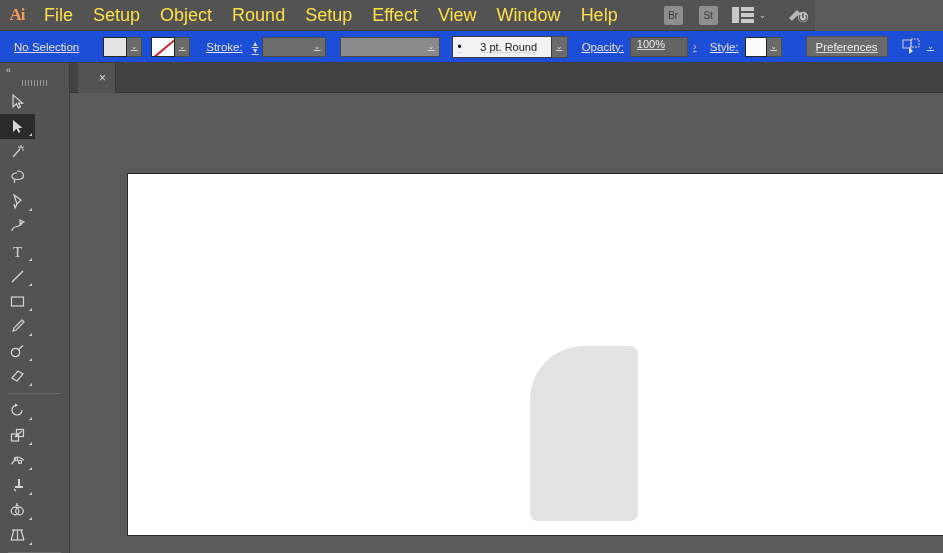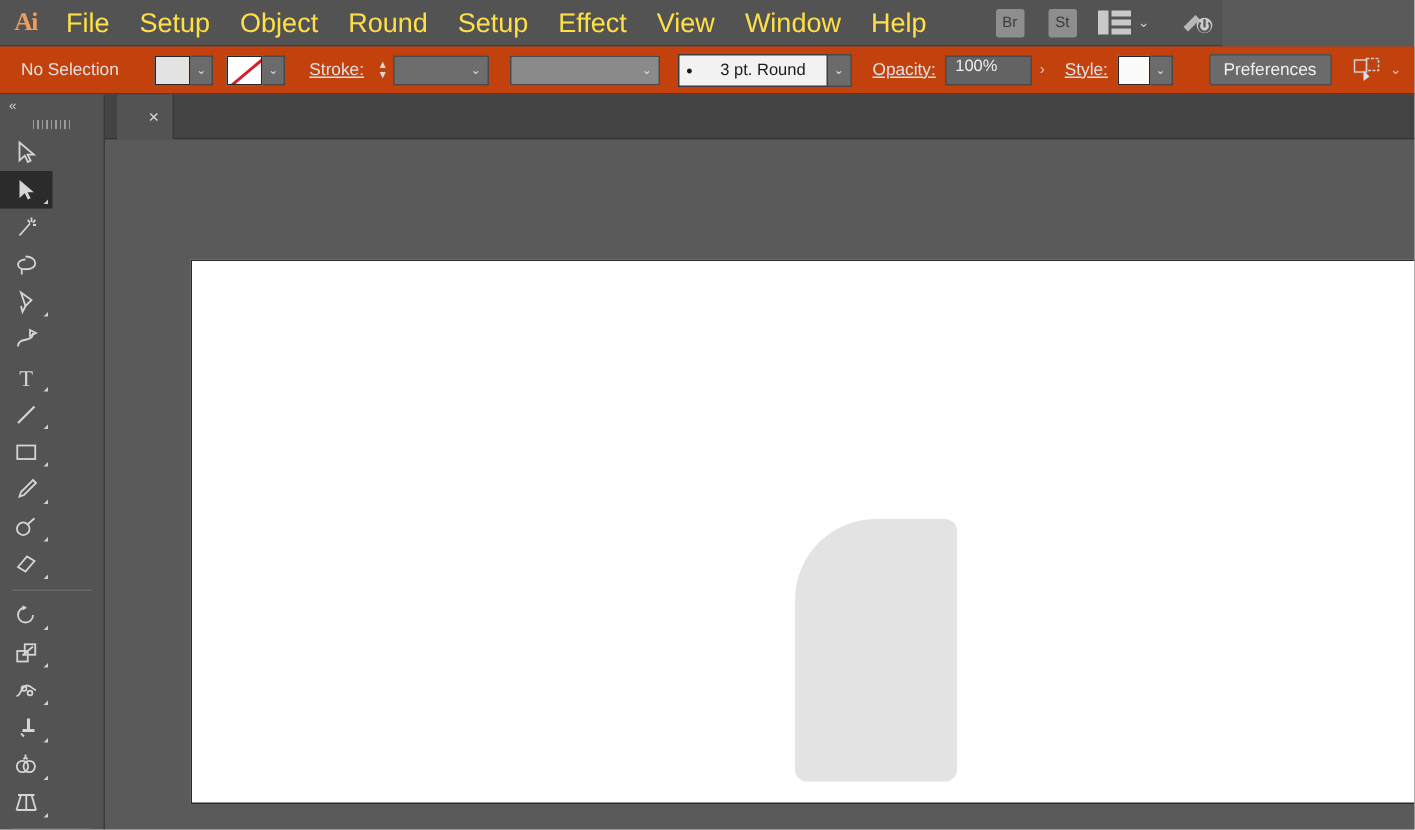--- a/index.html
+++ b/index.html
@@ -39,23 +39,23 @@
   .ws-icon .c1 { position:absolute; left:0; top:0; width:7px; height:16px; background:#c9c9c9; }
   .ws-icon .c2 { position:absolute; left:9px; top:0; width:13px; height:4px; background:#c9c9c9; }
   .ws-icon .c3 { position:absolute; left:9px; top:6px; width:13px; height:4px; background:#c9c9c9; }
   .ws-icon .c4 { position:absolute; left:9px; top:12px; width:13px; height:4px; background:#c9c9c9; }
   .chev { width:12px; margin-left:5px; color:#cfcfcf; font-size:9px; line-height:1; }
   .stock-icon { margin-left:16px; width:22px; height:20px; position:relative; }
 
   
   .controlbar {
     position:absolute; left:0; top:31px; width:943px; height:32px;
-    background:#c2410c;
+    background:#1d4ed8;
     border-bottom:1px solid #3f3f3f;
-    display:flex; align-items:center;
+    display:flex; align-items:center;text-decoration:underline;
   }
   .cb-label { font-size:11.5px; color:#e2e2e2; white-space:nowrap; }
   .swatch-box {
     width:24px; height:20px; border:1px solid #262626; background:#e3e3e3;
   }
   .swatch-none {
     width:24px; height:20px; border:1px solid #262626; background:#ffffff; position:relative; overflow:hidden;
   }
   .swatch-none:after {
     content:""; position:absolute; left:-4px; top:9px; width:34px; height:2px;

